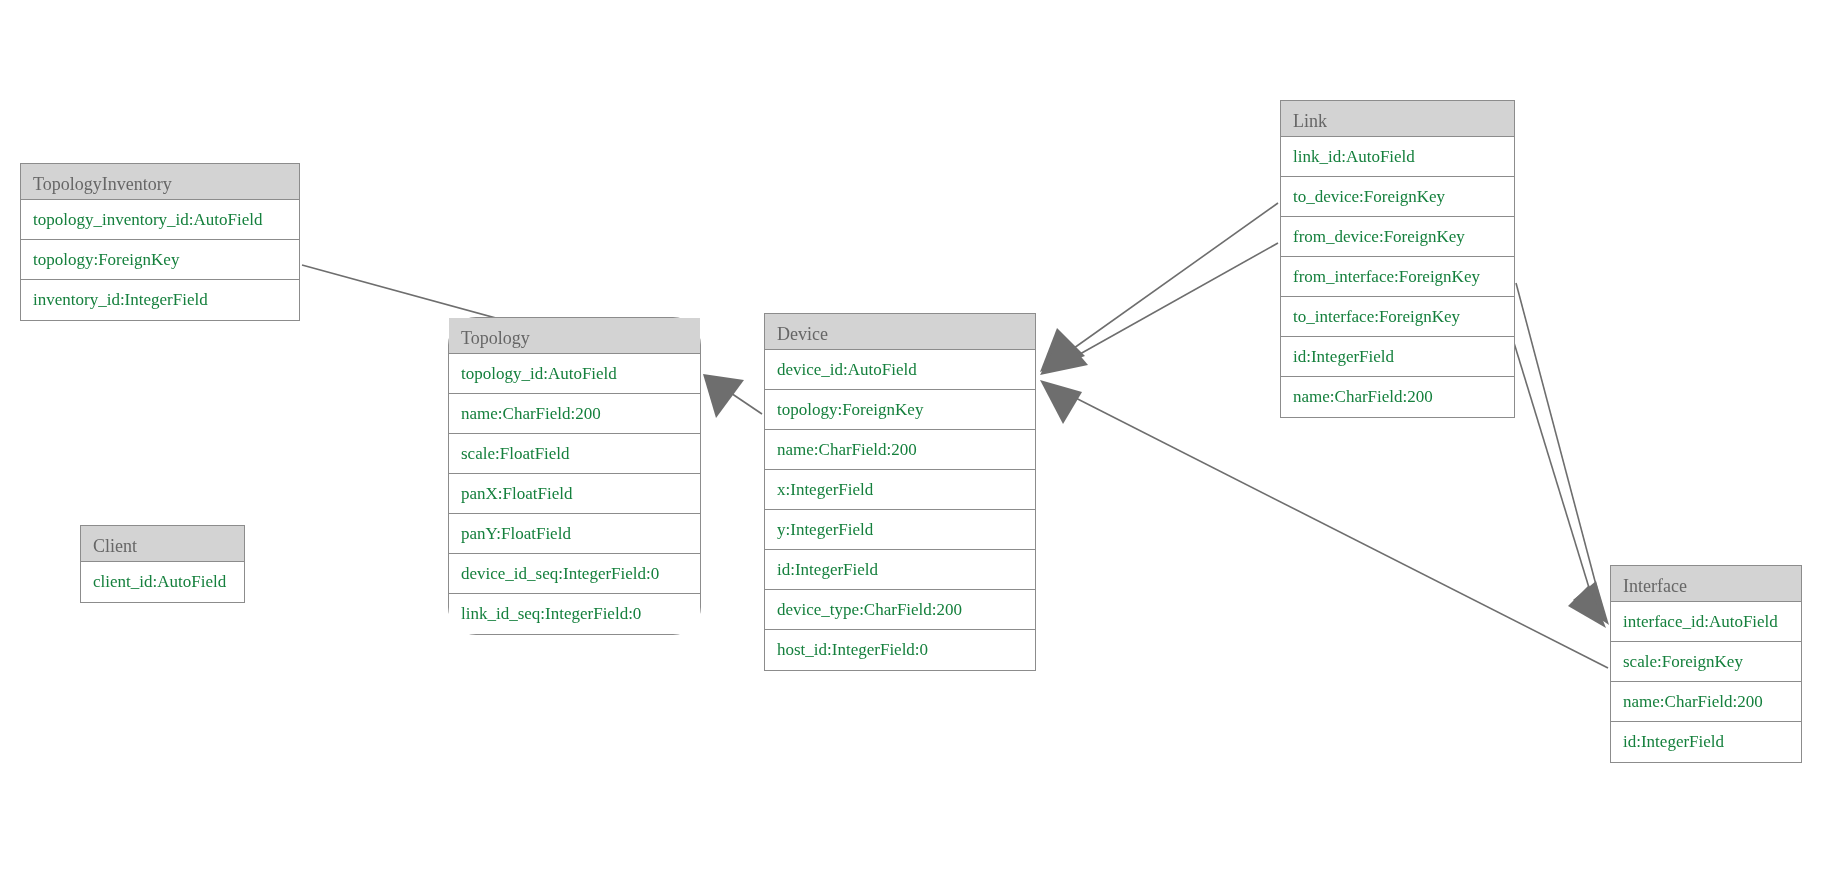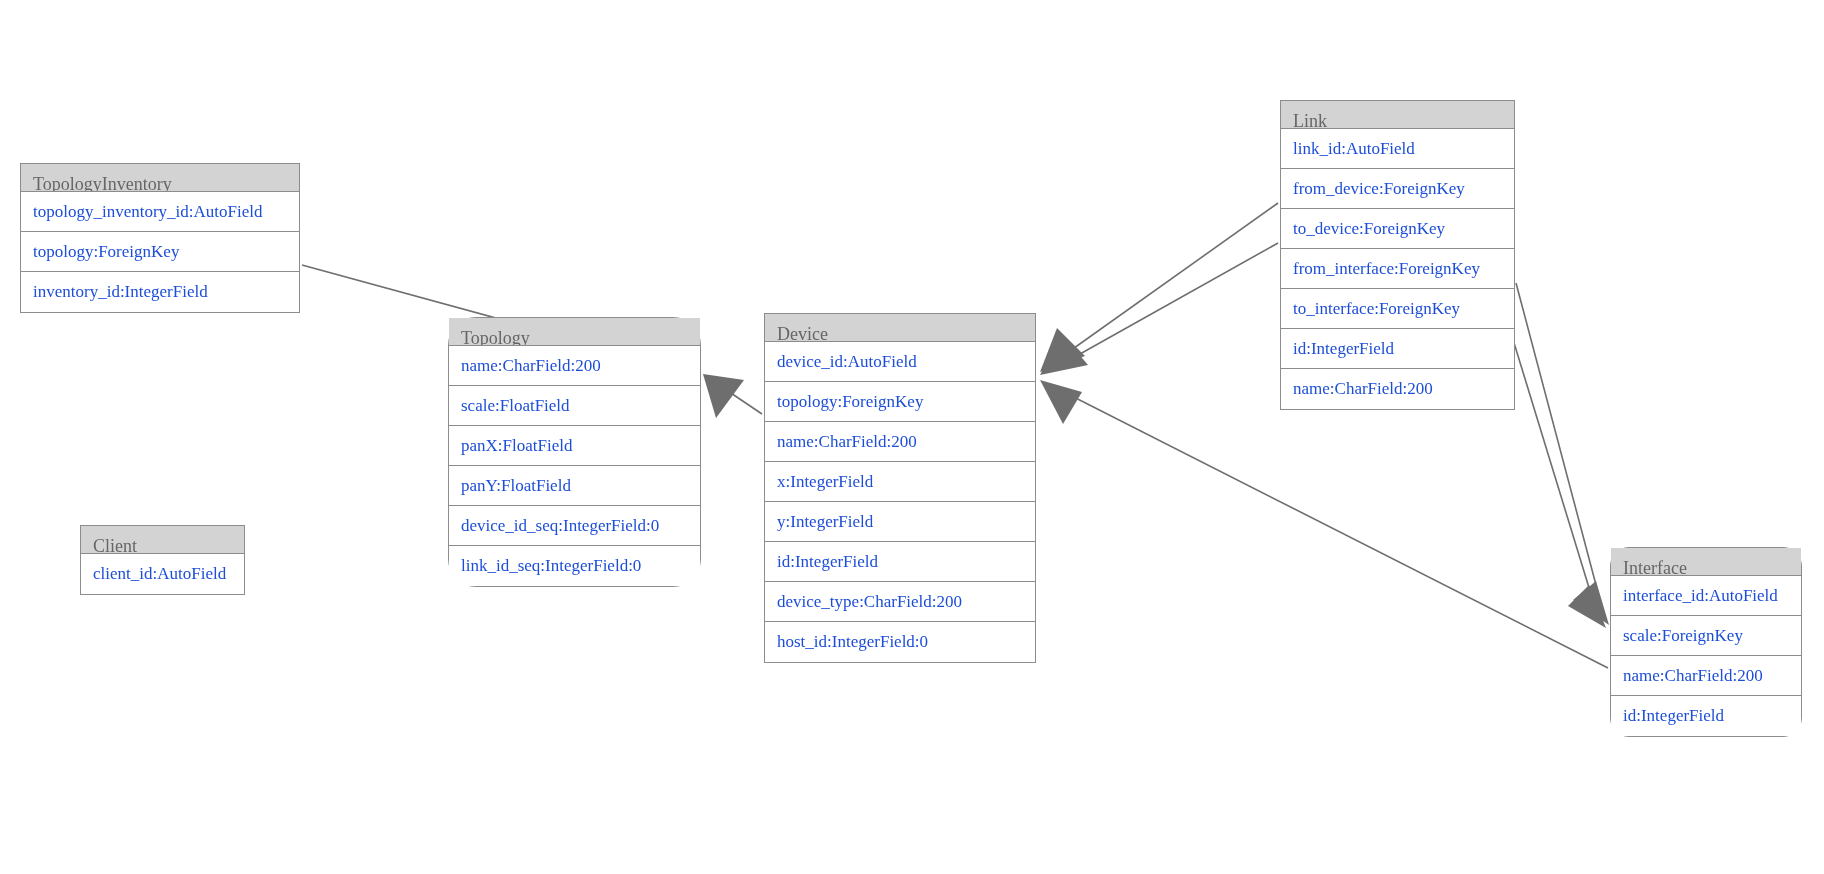--- a/index.html
+++ b/index.html
@@ -33,29 +33,29 @@
     background: #ffffff;
     z-index: 2;
   }
   .entity-header {
     box-sizing: border-box;
     background: #d3d3d3;
     border-bottom: 1px solid #8c8c8c;
     color: #666666;
     font-size: 18px;
     line-height: 40px;
-    height: 28px;
+    height: 36px;
     padding: 0 16px 0 12px;
     white-space: nowrap;
     overflow: hidden;
   }
   .entity-field {
     box-sizing: border-box;
     border-bottom: 1px solid #8c8c8c;
-    color: #1d4ed8;
+    color: #15803d;
     font-size: 17px;
     line-height: 40px;
     height: 40px;
     padding: 0 10px 0 12px;
     white-space: nowrap;
     overflow: hidden;
     background: #ffffff;
   }
   .entity-field:last-child {
     border-bottom: none;
@@ -111,20 +111,21 @@
         <div class="entity-field">topology_inventory_id:AutoField</div>
         <div class="entity-field">topology:ForeignKey</div>
         <div class="entity-field">inventory_id:IntegerField</div>
       </div>
       <div class="entity" style="left: 80px; top: 525px; width: 165px;">
         <div class="entity-header">Client</div>
         <div class="entity-field">client_id:AutoField</div>
       </div>
       <div class="entity" style="left: 448px; top: 317px; width: 253px; border-radius: 28px;">
         <div class="entity-header">Topology</div>
+        <div class="entity-field">topology_id:AutoField</div>
         <div class="entity-field">name:CharField:200</div>
         <div class="entity-field">scale:FloatField</div>
         <div class="entity-field">panX:FloatField</div>
         <div class="entity-field">panY:FloatField</div>
         <div class="entity-field">device_id_seq:IntegerField:0</div>
         <div class="entity-field">link_id_seq:IntegerField:0</div>
       </div>
       <div class="entity" style="left: 764px; top: 313px; width: 272px;">
         <div class="entity-header">Device</div>
         <div class="entity-field">device_id:AutoField</div>
@@ -132,28 +133,28 @@
         <div class="entity-field">name:CharField:200</div>
         <div class="entity-field">x:IntegerField</div>
         <div class="entity-field">y:IntegerField</div>
         <div class="entity-field">id:IntegerField</div>
         <div class="entity-field">device_type:CharField:200</div>
         <div class="entity-field">host_id:IntegerField:0</div>
       </div>
       <div class="entity" style="left: 1280px; top: 100px; width: 235px;">
         <div class="entity-header">Link</div>
         <div class="entity-field">link_id:AutoField</div>
+        <div class="entity-field">to_device:ForeignKey</div>
         <div class="entity-field">from_device:ForeignKey</div>
-        <div class="entity-field">to_device:ForeignKey</div>
         <div class="entity-field">from_interface:ForeignKey</div>
         <div class="entity-field">to_interface:ForeignKey</div>
         <div class="entity-field">id:IntegerField</div>
         <div class="entity-field">name:CharField:200</div>
       </div>
-      <div class="entity" style="left: 1610px; top: 547px; width: 192px; border-radius: 19px;">
+      <div class="entity" style="left: 1610px; top: 565px; width: 192px;">
         <div class="entity-header">Interface</div>
         <div class="entity-field">interface_id:AutoField</div>
         <div class="entity-field">scale:ForeignKey</div>
         <div class="entity-field">name:CharField:200</div>
         <div class="entity-field">id:IntegerField</div>
       </div>
     </div>
 
 </div>
 

